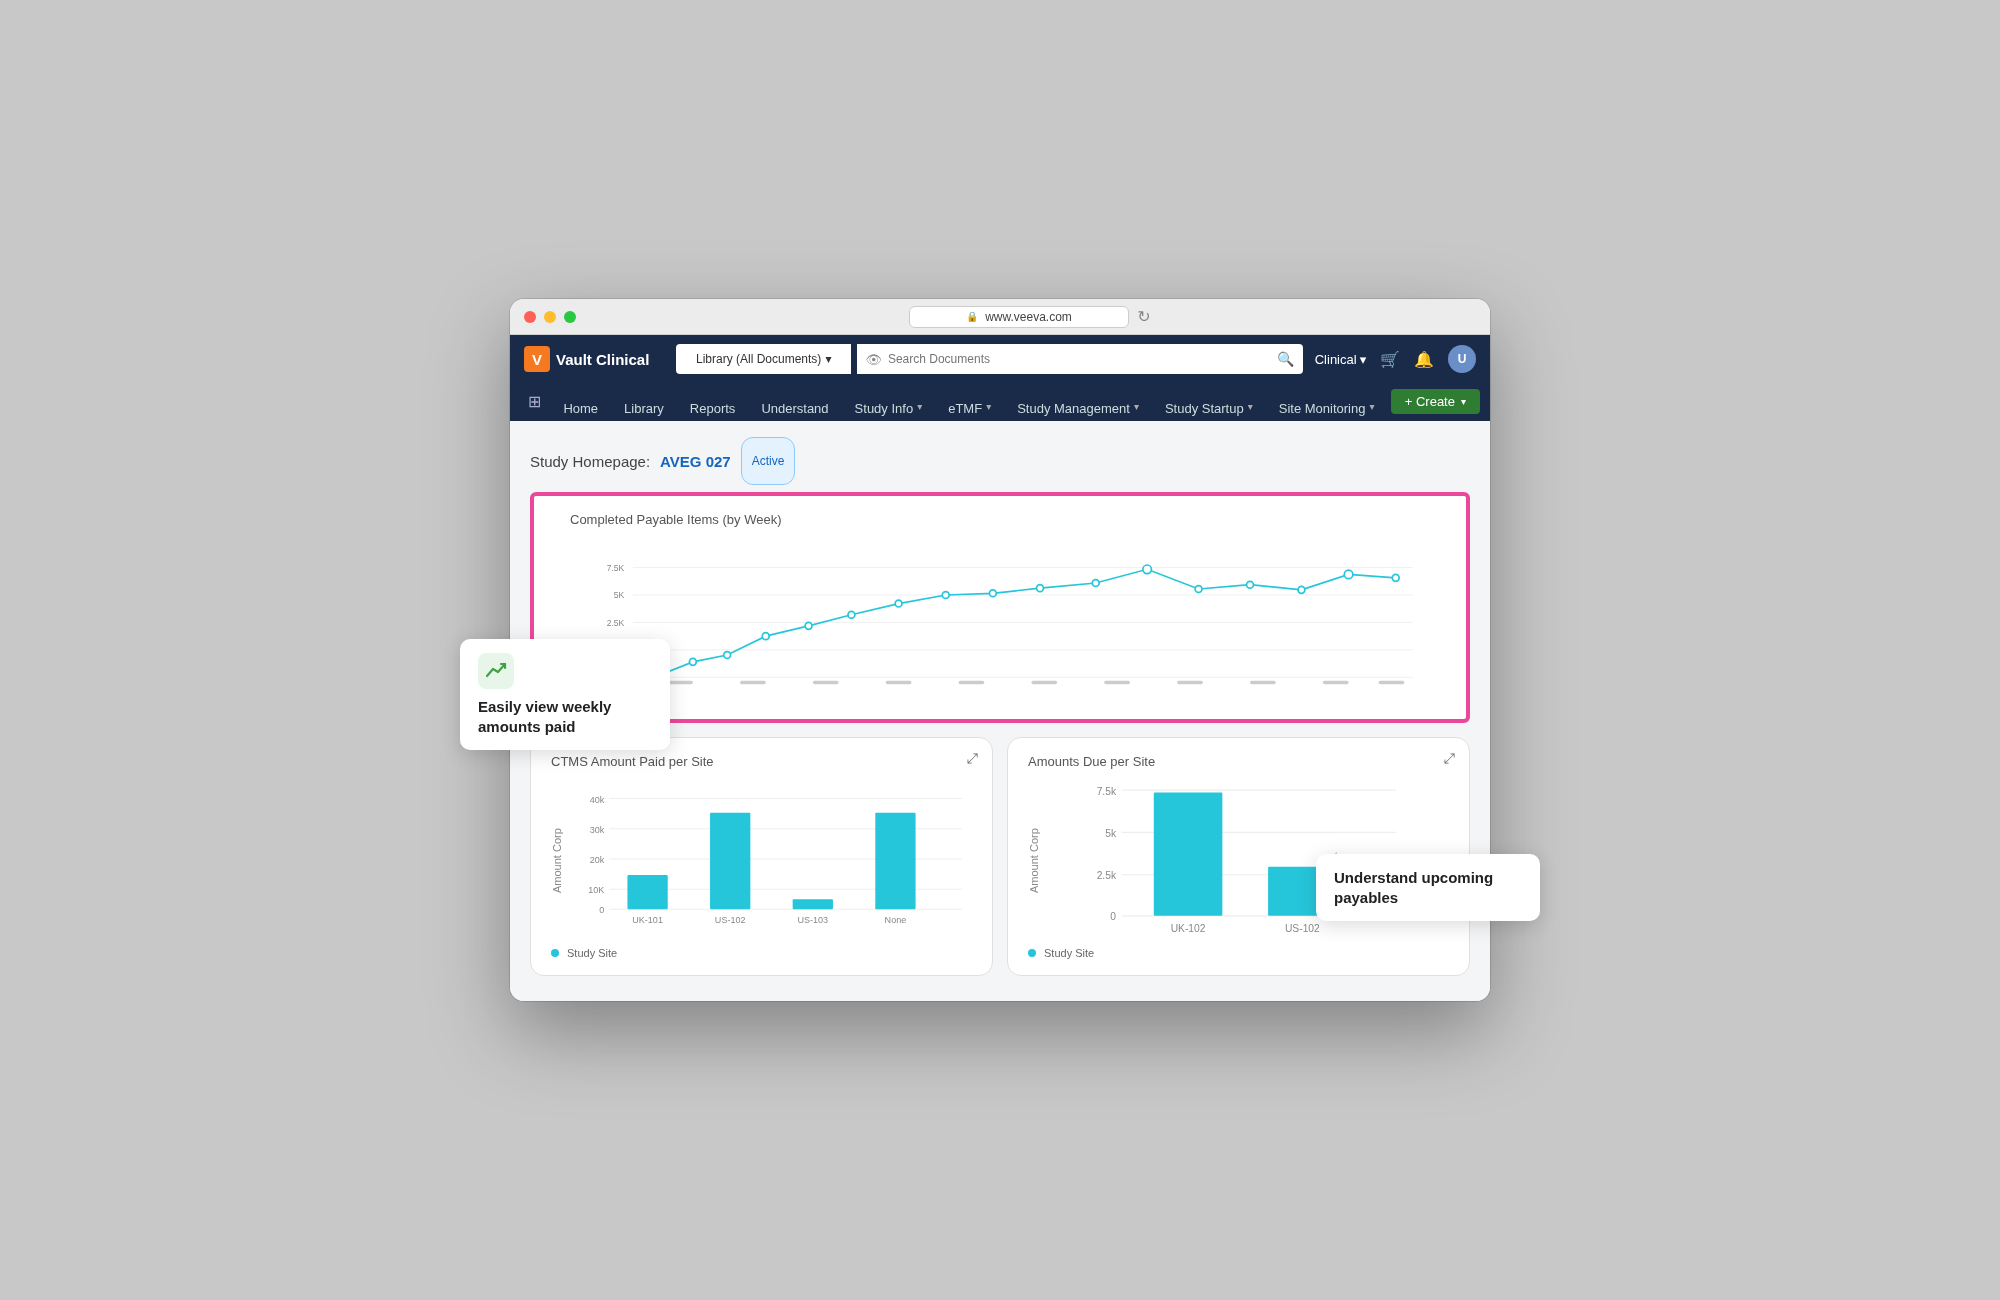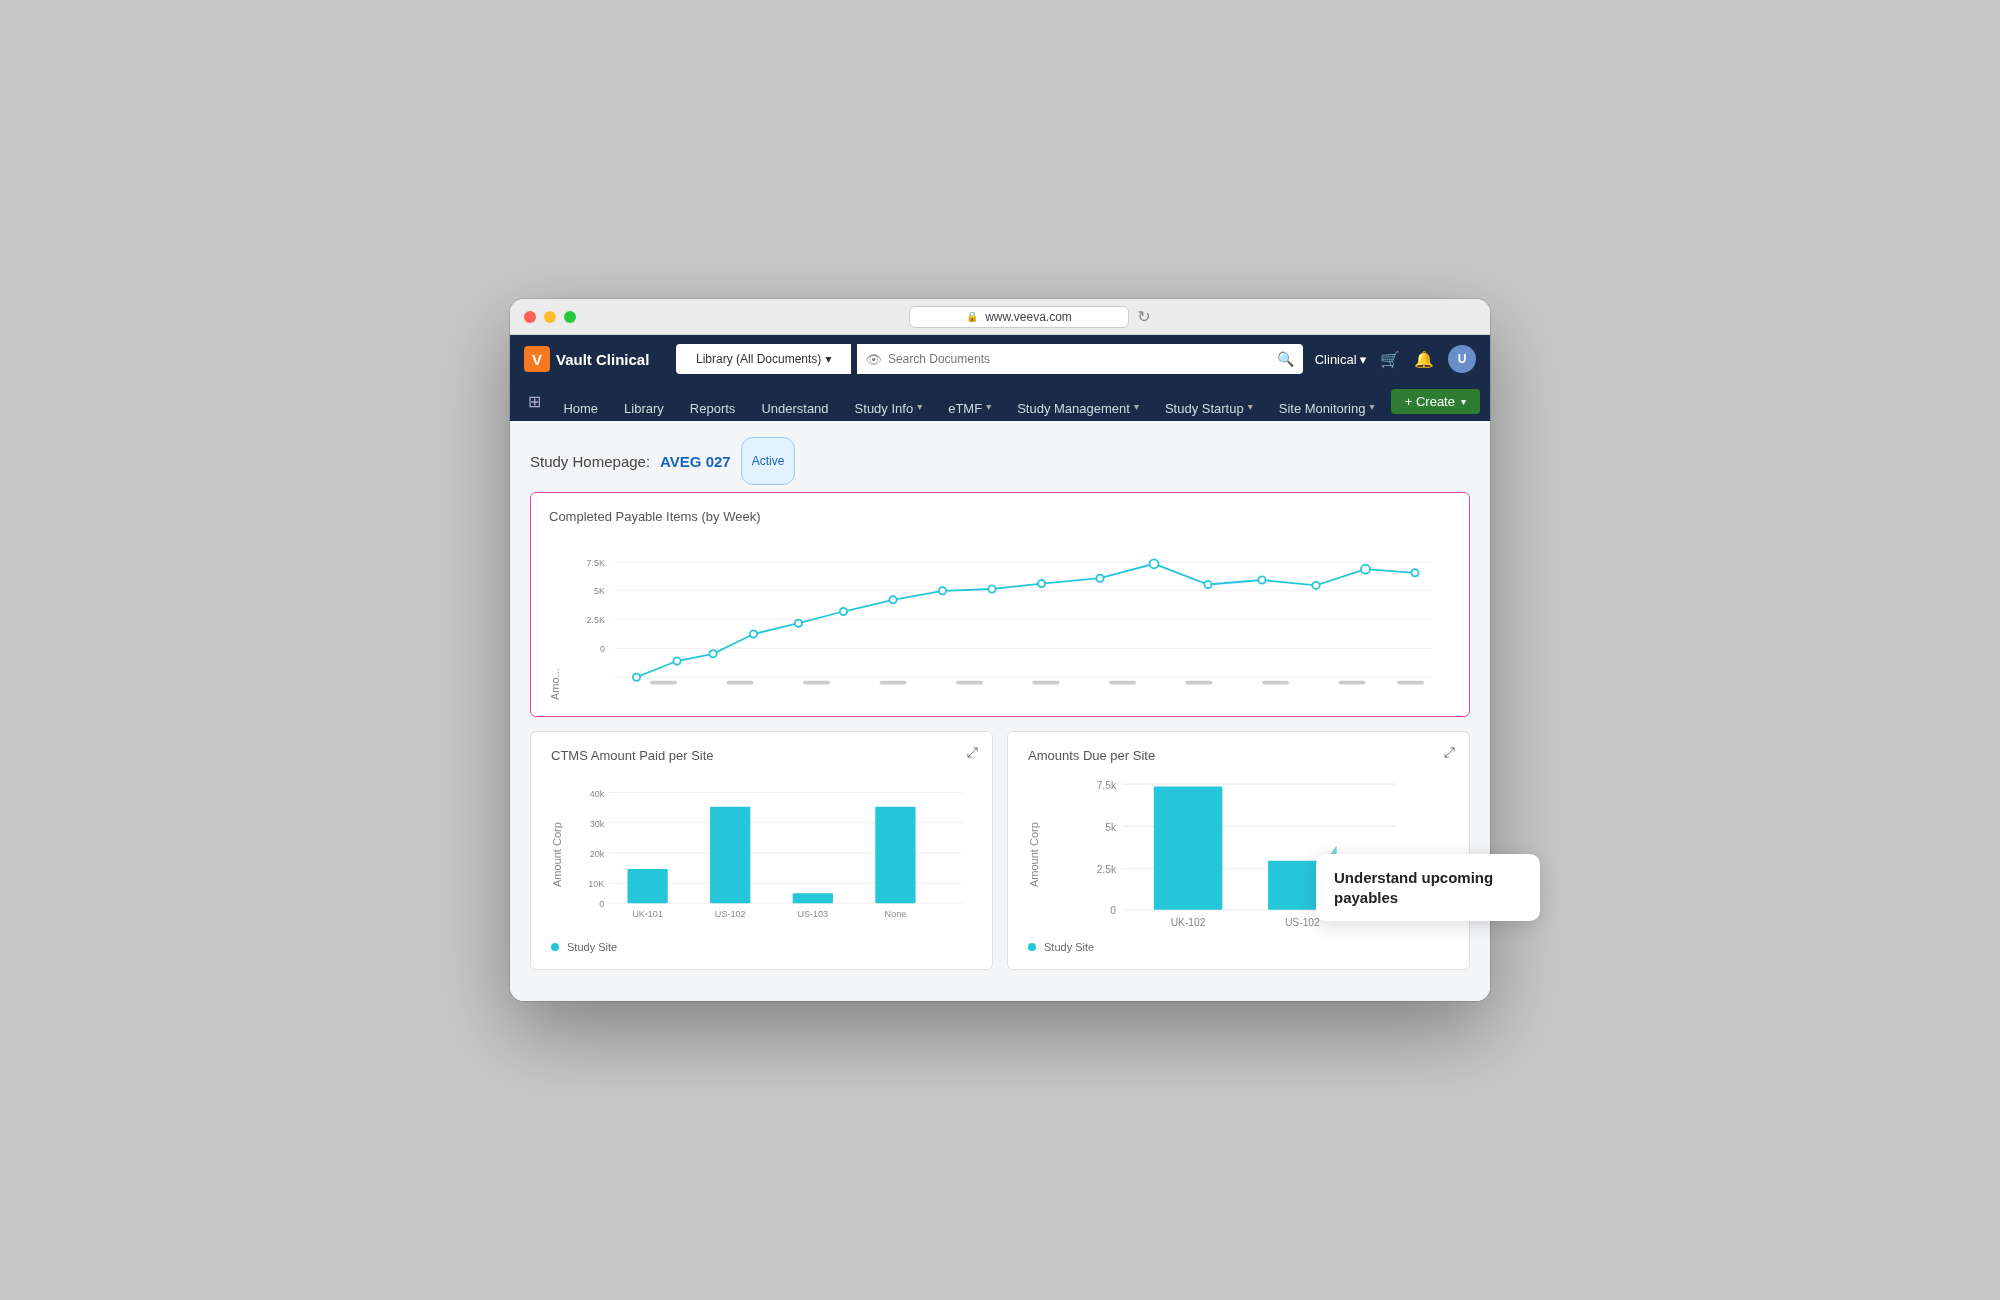--- a/index.html
+++ b/index.html
@@ -212,23 +212,23 @@
       border: 1px solid #90caf9;
       border-radius: 12px;
       padding: 16px 10px;
       font-size: 12px;
       font-weight: 500;
     }
 
     
     .chart-card {
       background: #fff;
-      border: 1px solid #ec4899;
+      border: 4px solid #ec4899;
       border-radius: 6px;
-      padding: 16px 18px;
+      padding: 16px 36px;
       margin-bottom: 14px;
     }
     .chart-title {
       font-size: 13px;
       color: #555;
       margin-bottom: 12px;
       font-weight: 500;
     }
     .line-chart-svg {
       width: 100%;
@@ -256,21 +256,21 @@
     }
 
     
     .bottom-charts-row {
       display: flex;
       gap: 14px;
     }
     .bottom-chart-card {
       background: #fff;
       border: 1px solid #e0e0e0;
-      border-radius: 6px;
+      border-radius: 14px;
       padding: 16px 20px;
       flex: 1;
       position: relative;
     }
     .expand-icon {
       position: absolute;
       top: 12px;
       right: 14px;
       color: #666;
       font-size: 14px;
@@ -345,20 +345,29 @@
     .axis-tick-label {
       font-size: 10px;
       fill: #888;
     }
   </style>
 </head>
 <body>
 
 <div class="outer-wrapper">
 
+  <div class="tooltip-card tooltip-card-left" style="position:absolute;left:10px;top:380px;width:210px;z-index:20;">
+    <div class="tooltip-icon">
+      <svg width="22" height="22" viewBox="0 0 22 22" fill="none">
+        <polyline points="2,16 8,9 13,12 20,4" stroke="#43a047" stroke-width="2.2" fill="none" stroke-linecap="round" stroke-linejoin="round"></polyline>
+        <polyline points="16,4 20,4 20,8" stroke="#43a047" stroke-width="2.2" fill="none" stroke-linecap="round" stroke-linejoin="round"></polyline>
+      </svg>
+    </div>
+    <div class="tooltip-text">Easily view weekly amounts paid</div>
+  </div>
 
   <div class="tooltip-card tooltip-card-right" style="position:absolute;right:10px;bottom:120px;width:224px;z-index:20;">
     <div class="tooltip-text">Understand upcoming payables</div>
   </div>
 
   <div class="mac-window">
 
     <div class="title-bar">
       <div class="dot dot-red"></div>
       <div class="dot dot-yellow"></div>

